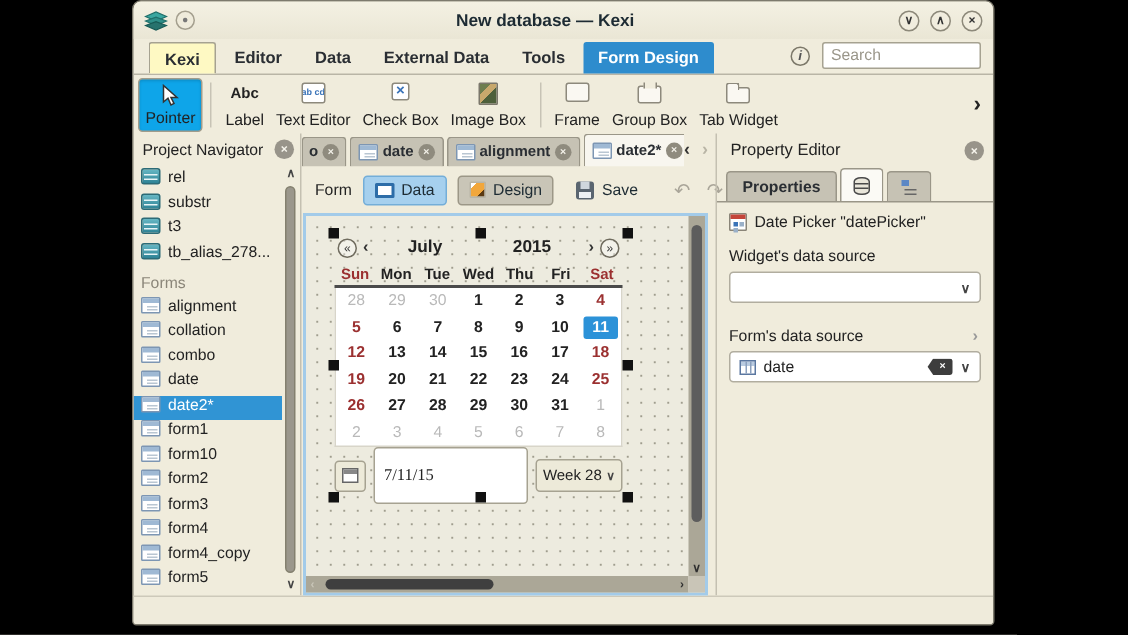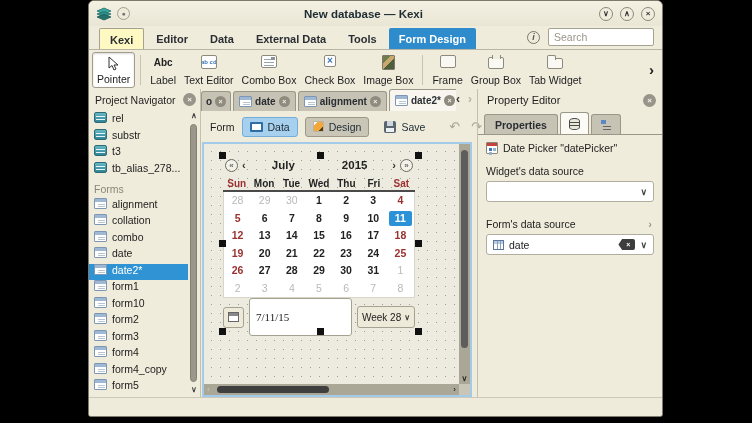--- a/index.html
+++ b/index.html
@@ -21,21 +21,21 @@
   .mtab.active{background:#2e8ccd;color:#fff;border-radius:2px 2px 0 0}
   .menubar-right{margin-left:auto;display:flex;align-items:center;gap:8px;padding-bottom:3px}
   .info-icon{width:13px;height:13px;border-radius:50%;border:1px solid #7c7869;color:#555;font-size:9px;font-style:italic;font-weight:700;text-align:center;line-height:11px}
   .search-input{width:106px;height:18px;border:1px solid #a6a291;background:#fff;font-size:10.5px;padding:0 5px;color:#333;border-radius:2px;font-family:inherit;outline:none}
   ::placeholder{color:#9a968a}
 
   
   .toolbar{flex:0 0 39px;display:flex;align-items:center;padding:1px 3px}
   #toolbar-buttons{display:flex;align-items:stretch;height:36px;flex:1;overflow:hidden}
   .tbtn{display:flex;flex-direction:column;align-items:center;justify-content:space-between;padding:3px 4px 2px;border-radius:3px;white-space:nowrap}
-  .tbtn.pressed{background:#ffffff;border:1px solid #a19c8b;box-shadow:inset 0 1px 2px rgba(0,0,0,.15)}
+  .tbtn.pressed{background:#0ea5e9;border:1px solid #a19c8b;box-shadow:inset 0 1px 2px rgba(0,0,0,.15)}
   .ticon{height:16px;display:flex;align-items:center;justify-content:center}
   .tlabel{font-size:10.5px;color:#222;line-height:12px}
   .tsep{width:1px;background:#c7c3b5;margin:3px 5px}
   .toolbar-more{font-size:15px;font-weight:700;color:#222;padding:0 5px}
   .ti-label{font-size:10px;font-weight:700;color:#222}
   .ti-textbox{width:20px;height:11px;border:1px solid #8d897c;border-radius:3px;background:#fff;font-size:7px;color:#777;line-height:9px;text-align:center;overflow:hidden}
   .ti-texteditor{width:16px;height:14px;border:1px solid #8d897c;border-radius:2px;background:#fff;font-size:6px;line-height:6px;color:#3b74b8;font-weight:700;text-align:center;overflow:hidden;padding-top:1px}
   .ti-combobox{width:16px;height:13px;border:1px solid #8d897c;border-radius:2px;background:#fff;position:relative}
   .ti-combobox::before{content:"";position:absolute;left:2px;right:2px;top:3px;height:1px;background:#9aa4ae;box-shadow:0 3px 0 #9aa4ae,0 6px 0 #9aa4ae}
   .ti-combobox::after{content:"";position:absolute;right:1px;top:1px;width:4px;height:3px;background:#8a94a0}
@@ -206,24 +206,20 @@
             <span class="tlabel">Pointer</span>
           </div>
           <div class="tsep"></div>
           <div class="tbtn">
             <span class="ticon ti-label">Abc</span>
             <span class="tlabel">Label</span>
           </div>
           <div class="tbtn">
             <span class="ticon ti-texteditor">ab cd</span>
             <span class="tlabel">Text Editor</span>
-          </div>
-          <div class="tbtn">
-            <span class="ticon ti-combobox"></span>
-            <span class="tlabel">Combo Box</span>
           </div>
           <div class="tbtn">
             <span class="ticon ti-checkbox">×</span>
             <span class="tlabel">Check Box</span>
           </div>
           <div class="tbtn">
             <span class="ticon ti-imagebox"></span>
             <span class="tlabel">Image Box</span>
           </div>
           <div class="tsep"></div>

